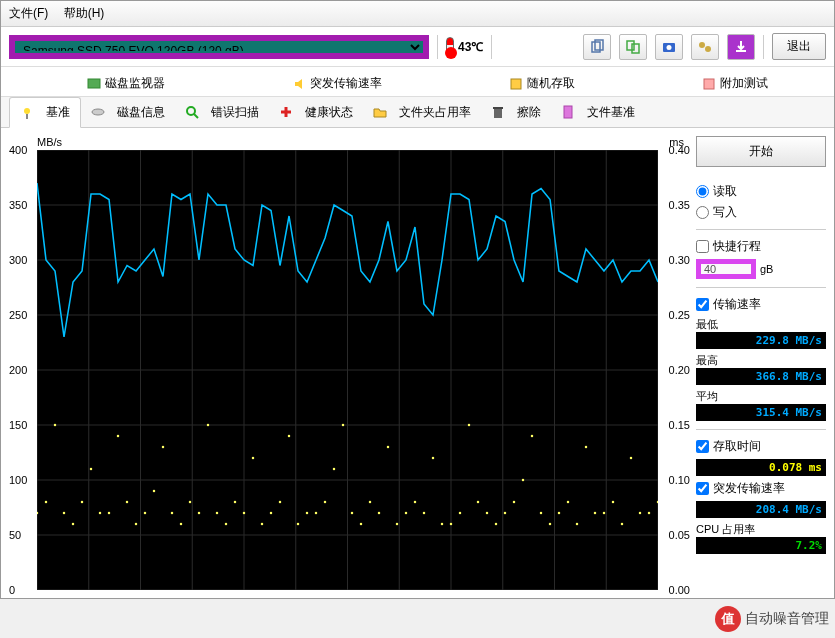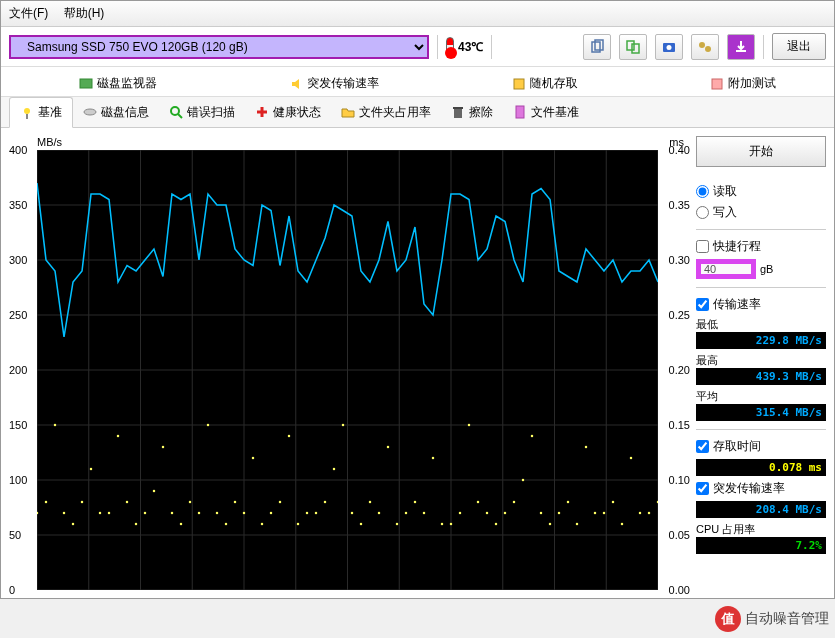--- a/index.html
+++ b/index.html
@@ -1,32 +1,32 @@
 <!DOCTYPE html>
 <html><head>
 <meta charset="utf-8">
 <style>
 * { box-sizing: border-box; margin: 0; padding: 0; font-family: "Microsoft YaHei", sans-serif; }
 body { background: #f0f0f0; width: 835px; height: 638px; overflow: hidden; position: relative; }
 .window { background: #fff; border: 1px solid #999; width: 835px; }
 .menubar { background: linear-gradient(#fdfdfd,#ececec); padding: 4px 8px; font-size: 12px; border-bottom: 1px solid #ccc; }
 .menubar span { margin-right: 12px; cursor: pointer; }
 .toolbar { display: flex; align-items: center; padding: 6px 8px; gap: 8px; background: #fff; border-bottom: 1px solid #ddd; }
-.device-select { flex: 0 0 420px; height: 24px; font-size: 12px; border: 2px solid #a21caf; padding: 2px 12px; background: #c4b5fd; }
+.device-select { flex: 0 0 420px; height: 24px; font-size: 12px; border: 6px solid #a21caf; padding: 2px 4px; background: #0f766e; }
 .temp { display: flex; align-items: center; gap: 4px; font-size: 12px; font-weight: bold; }
 .thermo { width: 8px; height: 20px; background: linear-gradient(#f00 40%, #eee 40%); border: 1px solid #666; border-radius: 4px; position: relative; }
 .thermo::after { content:""; position:absolute; bottom:-3px; left:-2px; width:12px; height:12px; background:#f00; border-radius:50%; }
 .tool-sep { width: 1px; height: 24px; background: #ccc; }
 .icon-btn { width: 28px; height: 26px; border: 1px solid #bbb; background: linear-gradient(#fff,#e8e8e8); display:flex; align-items:center; justify-content:center; cursor:pointer; border-radius:2px; }
 .icon-btn svg { width: 16px; height: 16px; }
 .exit-btn { padding: 4px 14px; font-size: 12px; border: 1px solid #999; background: linear-gradient(#fff,#e8e8e8); cursor:pointer; border-radius:2px; }
-.tabs-row { display: flex; padding: 4px 12px 0; gap: 24px; font-size: 12px; border-bottom: 1px solid #ddd; }
+.tabs-row { display: flex; padding: 4px 20px 0; gap: 24px; font-size: 12px; border-bottom: 1px solid #ddd; }
 .tab-item { display: flex; align-items: center; gap: 4px; padding: 4px 2px; cursor: pointer; }
 .tabs-row2 { display: flex; padding: 0 8px; font-size: 12px; background:#f6f6f6; border-bottom:1px solid #ccc; }
-.tab2 { display: flex; align-items: center; gap: 4px; padding: 6px 10px; cursor:pointer; }
+.tab2 { display: flex; align-items: center; gap: 12px; padding: 6px 10px; cursor:pointer; }
 .tab2.active { background: #fff; border: 1px solid #ccc; border-bottom: 1px solid #fff; margin-bottom: -1px; border-radius: 3px 3px 0 0; }
 .body-area { display: flex; padding: 8px; gap: 8px; }
 .chart-zone { flex: 1; position: relative; }
 .chart-title-l { position:absolute; left:28px; top:0; font-size:11px; }
 .chart-title-r { position:absolute; right:4px; top:0; font-size:11px; }
 .chart { position:relative; margin-top:14px; margin-left:28px; margin-right:30px; height:440px; background:#000; }
 .grid line { stroke:#2a2a2a; stroke-width:1; }
 .y-label { position:absolute; left:-28px; font-size:11px; color:#000; transform:translateY(-50%); }
 .y-label-r { position:absolute; right:-32px; font-size:11px; color:#000; transform:translateY(-50%);text-align:center; }
 .side { width: 130px; font-size: 12px; }
@@ -320,21 +320,21 @@
         </div>
       <div style="margin:4px 0"><input class="num-input" disabled="" value="40" style=""><span class="unit">gB</span></div>
       <hr class="side-sep">
       <div class="check-row">
           <input type="checkbox" checked="" style="">
           <span>传输速率</span>
         </div>
       <div class="stat-label">最低</div>
       <div class="stat-val">229.8 MB/s</div>
       <div class="stat-label">最高</div>
-      <div class="stat-val">439.3 MB/s</div>
+      <div class="stat-val">366.8 MB/s</div>
       <div class="stat-label">平均</div>
       <div class="stat-val">315.4 MB/s</div>
       <hr class="side-sep">
       <div class="check-row">
           <input type="checkbox" checked="" style="">
           <span>存取时间</span>
         </div>
       <div class="stat-val yellow">0.078 ms</div>
       <div class="check-row">
           <input type="checkbox" checked="" style="">

